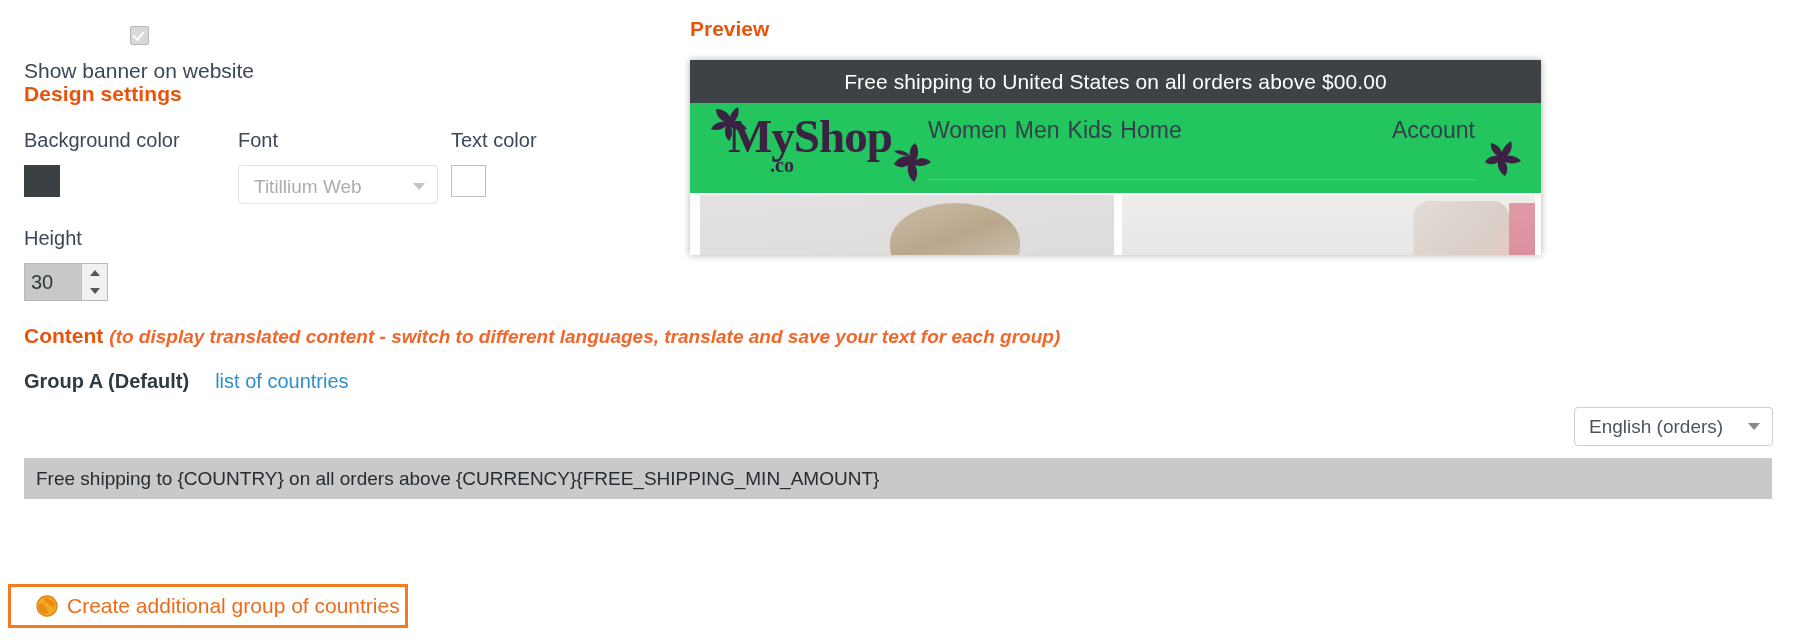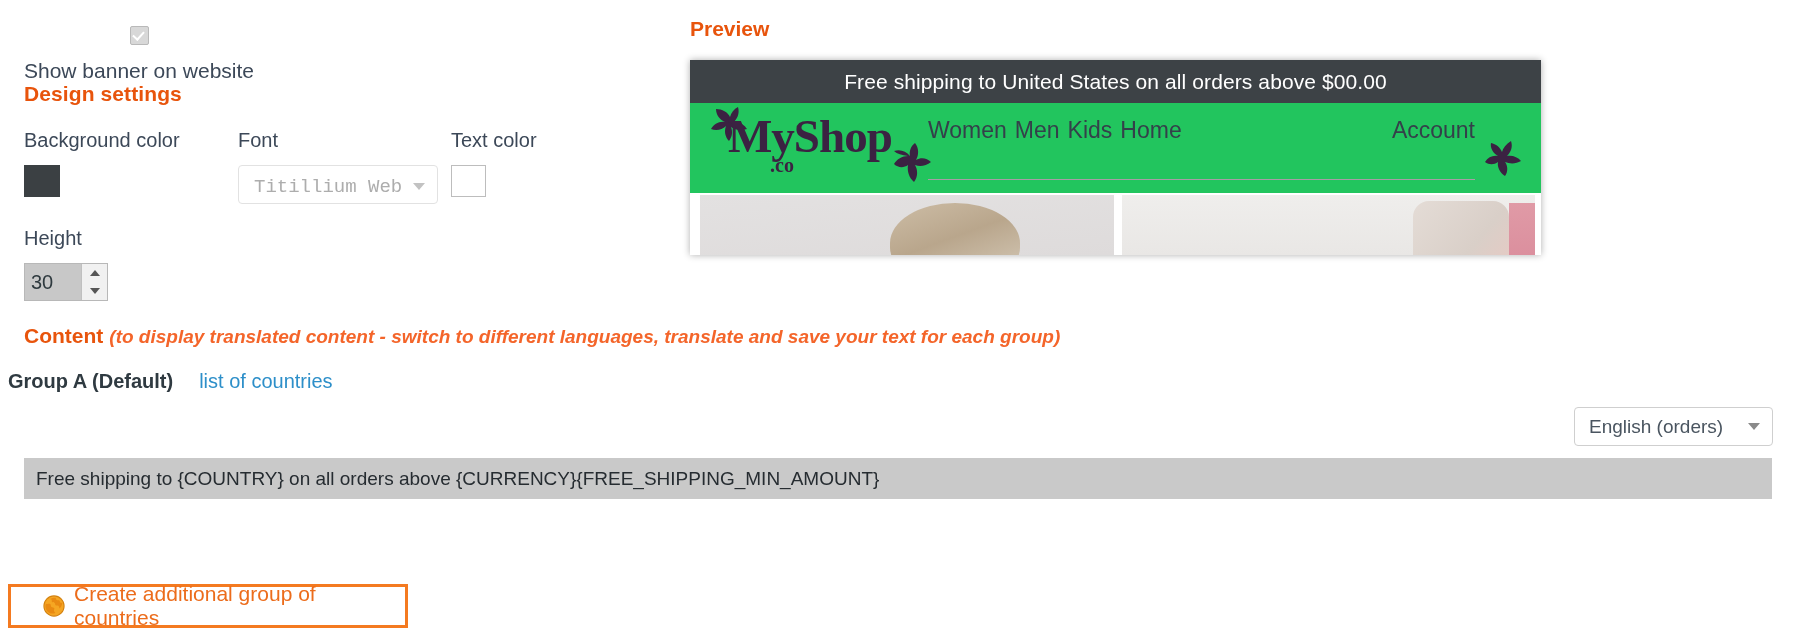--- a/index.html
+++ b/index.html
@@ -99,21 +99,20 @@
     box-sizing: border-box;
     border: 1px solid #e2e2e2;
     border-radius: 4px;
     background: #ffffff;
     display: flex;
     align-items: center;
     justify-content: space-between;
     padding: 4px 12px 0 15px;
     color: #adadad;
     font-size: 19px;
-    font-family: Liberation Mono, monospace;
   }
   #font-select {
     left: 238px; top: 165px;
     width: 200px; height: 39px;
   }
   .caret {
     width: 0; height: 0;
     border-left: 6px solid transparent;
     border-right: 6px solid transparent;
     border-top: 7px solid #c2c2c2;
@@ -182,21 +181,21 @@
   #content-heading .note {
     font-style: italic;
     font-weight: 600;
     color: #f4652a;
     font-size: 19px;
     margin-left: 6px;
   }
 
   #group-row {
     position: absolute;
-    left: 8px; top: 370px;
+    left: 24px; top: 370px;
     display: flex;
     align-items: baseline;
     gap: 26px;
   }
   #group-name {
     font-size: 20px;
     font-weight: 700;
     color: #2f3a41;
   }
   #countries-link {
@@ -240,21 +239,21 @@
   #create-group-btn {
     position: absolute;
     left: 8px; top: 584px;
     width: 400px; height: 44px;
     box-sizing: border-box;
     border: 3px solid #f47a20;
     background: #ffffff;
     display: flex;
     align-items: center;
     gap: 9px;
-    padding-left: 32px;
+    padding-left: 25px;
     cursor: pointer;
   }
   #create-group-btn .label {
     font-size: 21px;
     color: #ec6c1b;
   }
   .globe {
     width: 22px; height: 22px;
     flex: 0 0 22px;
   }

